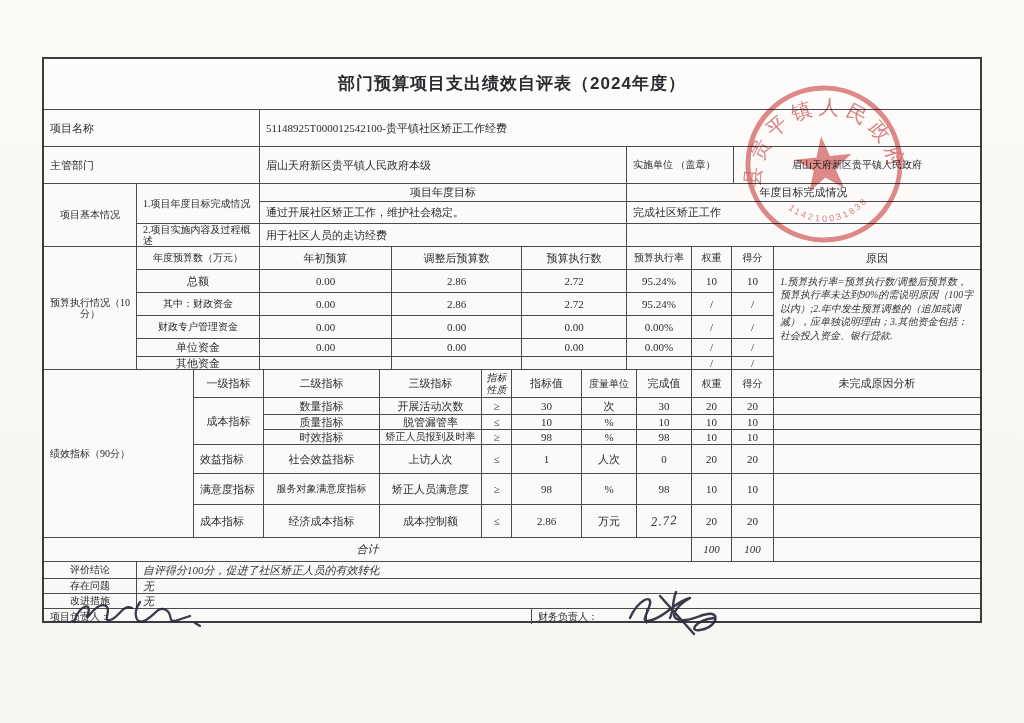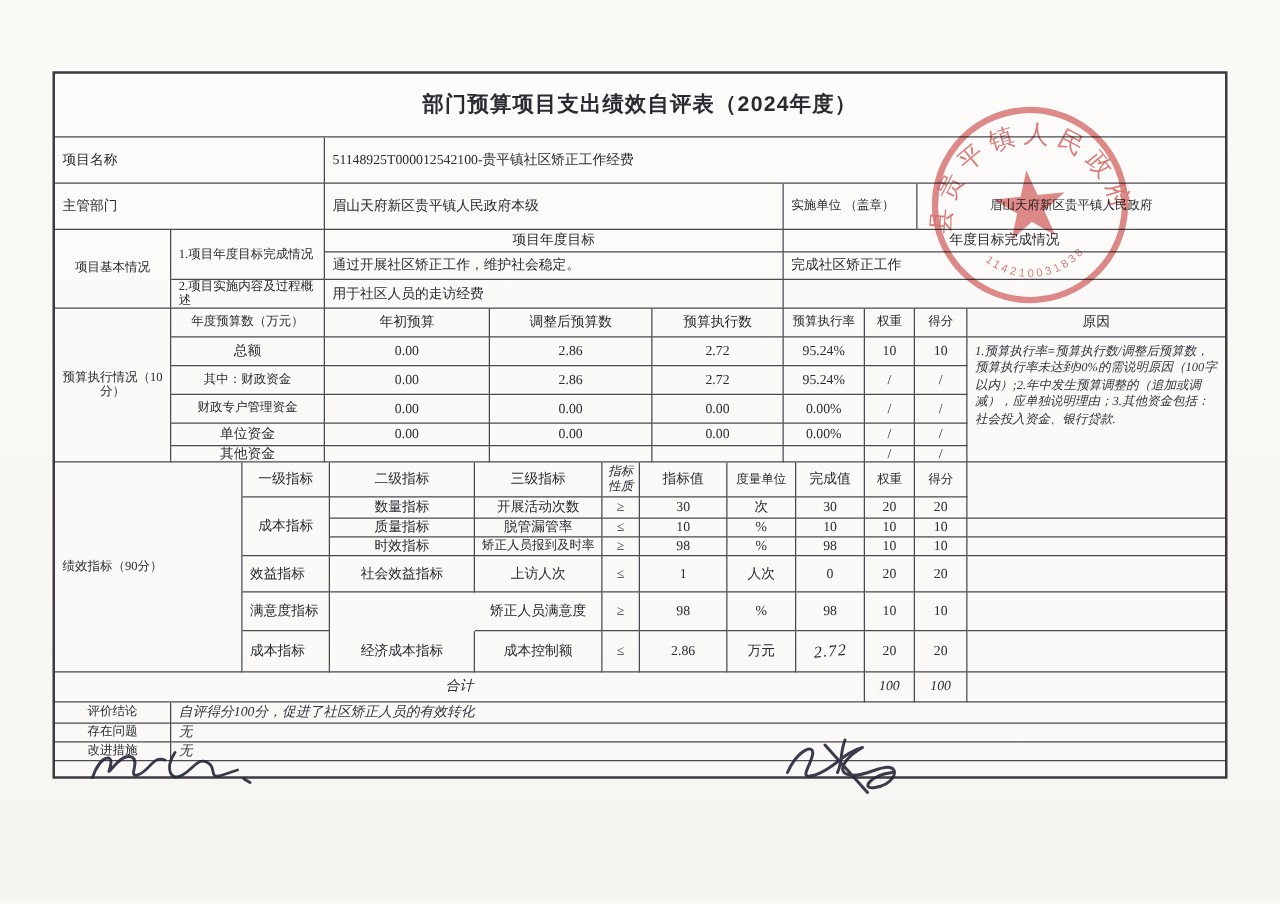--- a/index.html
+++ b/index.html
@@ -137,20 +137,21 @@
       <div class="c left small" style="grid-area:1/1/8/2;">绩效指标（90分）</div>
       <div class="c" style="grid-area:1/2/2/3;">一级指标</div>
       <div class="c" style="grid-area:1/3/2/4;">二级指标</div>
       <div class="c" style="grid-area:1/4/2/5;">三级指标</div>
       <div class="c tiny" style="grid-area:1/5/2/6;font-style:italic;">指标性质</div>
       <div class="c" style="grid-area:1/6/2/7;">指标值</div>
       <div class="c tiny" style="grid-area:1/7/2/8;">度量单位</div>
       <div class="c" style="grid-area:1/8/2/9;">完成值</div>
       <div class="c small" style="grid-area:1/9/2/10;">权重</div>
       <div class="c small" style="grid-area:1/10/2/11;">得分</div>
+      <div class="c nr" style="grid-area:1/11/2/12;">未完成原因分析</div>
 
       <div class="c" style="grid-area:2/2/5/3;">成本指标</div>
 
       <div class="c" style="grid-area:2/3/3/4;">数量指标</div>
       <div class="c" style="grid-area:2/4/3/5;">开展活动次数</div>
       <div class="c" style="grid-area:2/5/3/6;">≥</div>
       <div class="c" style="grid-area:2/6/3/7;">30</div>
       <div class="c" style="grid-area:2/7/3/8;">次</div>
       <div class="c" style="grid-area:2/8/3/9;">30</div>
       <div class="c" style="grid-area:2/9/3/10;">20</div>
@@ -182,20 +183,21 @@
       <div class="c" style="grid-area:5/4/6/5;">上访人次</div>
       <div class="c" style="grid-area:5/5/6/6;">≤</div>
       <div class="c" style="grid-area:5/6/6/7;">1</div>
       <div class="c" style="grid-area:5/7/6/8;">人次</div>
       <div class="c" style="grid-area:5/8/6/9;">0</div>
       <div class="c" style="grid-area:5/9/6/10;">20</div>
       <div class="c" style="grid-area:5/10/6/11;">20</div>
       <div class="c nr" style="grid-area:5/11/6/12;"></div>
 
       <div class="c left" style="grid-area:6/2/7/3;">满意度指标</div>
+      <div class="c small" style="grid-area:6/3/7/4;">服务对象满意度指标</div>
       <div class="c" style="grid-area:6/4/7/5;">矫正人员满意度</div>
       <div class="c" style="grid-area:6/5/7/6;">≥</div>
       <div class="c" style="grid-area:6/6/7/7;">98</div>
       <div class="c" style="grid-area:6/7/7/8;">%</div>
       <div class="c" style="grid-area:6/8/7/9;">98</div>
       <div class="c" style="grid-area:6/9/7/10;">10</div>
       <div class="c" style="grid-area:6/10/7/11;">10</div>
       <div class="c nr" style="grid-area:6/11/7/12;"></div>
 
       <div class="c left" style="grid-area:7/2/8/3;">成本指标</div>
@@ -221,20 +223,25 @@
 
     <div class="g g-footer">
       <div class="c small">评价结论</div>
       <div class="c nr left italic">自评得分100分，促进了社区矫正人员的有效转化</div>
       <div class="c small">存在问题</div>
       <div class="c nr left italic">无</div>
       <div class="c small">改进措施</div>
       <div class="c nr left italic">无</div>
     </div>
 
+    <div class="g g-sign">
+      <div class="c left small">项目负责人：</div>
+      <div class="c left small">财务负责人：</div>
+      <div class="c nr"></div>
+    </div>
   </div>
 
   <svg class="stamp" viewBox="0 0 168 168">
     <circle cx="84" cy="84" r="76" fill="none" stroke="#d05454" stroke-width="5" opacity="0.85"></circle>
     <polygon points="84,56 90.8,76.7 112.5,76.7 94.9,89.6 101.6,110.3 84,97.5 66.4,110.3 73.1,89.6 55.5,76.7 77.2,76.7" fill="#d05454" opacity="0.85"></polygon>
     <defs>
       <path id="arcTop" d="M 18,100 A 66,66 0 1 1 150,100" fill="none"></path>
       <path id="arcBottom" d="M 34,112 A 57,57 0 0 0 134,112" fill="none"></path>
     </defs>
     <text font-size="20" fill="#cc4f4f" letter-spacing="6" font-family="Liberation Serif, serif" opacity="0.9">

